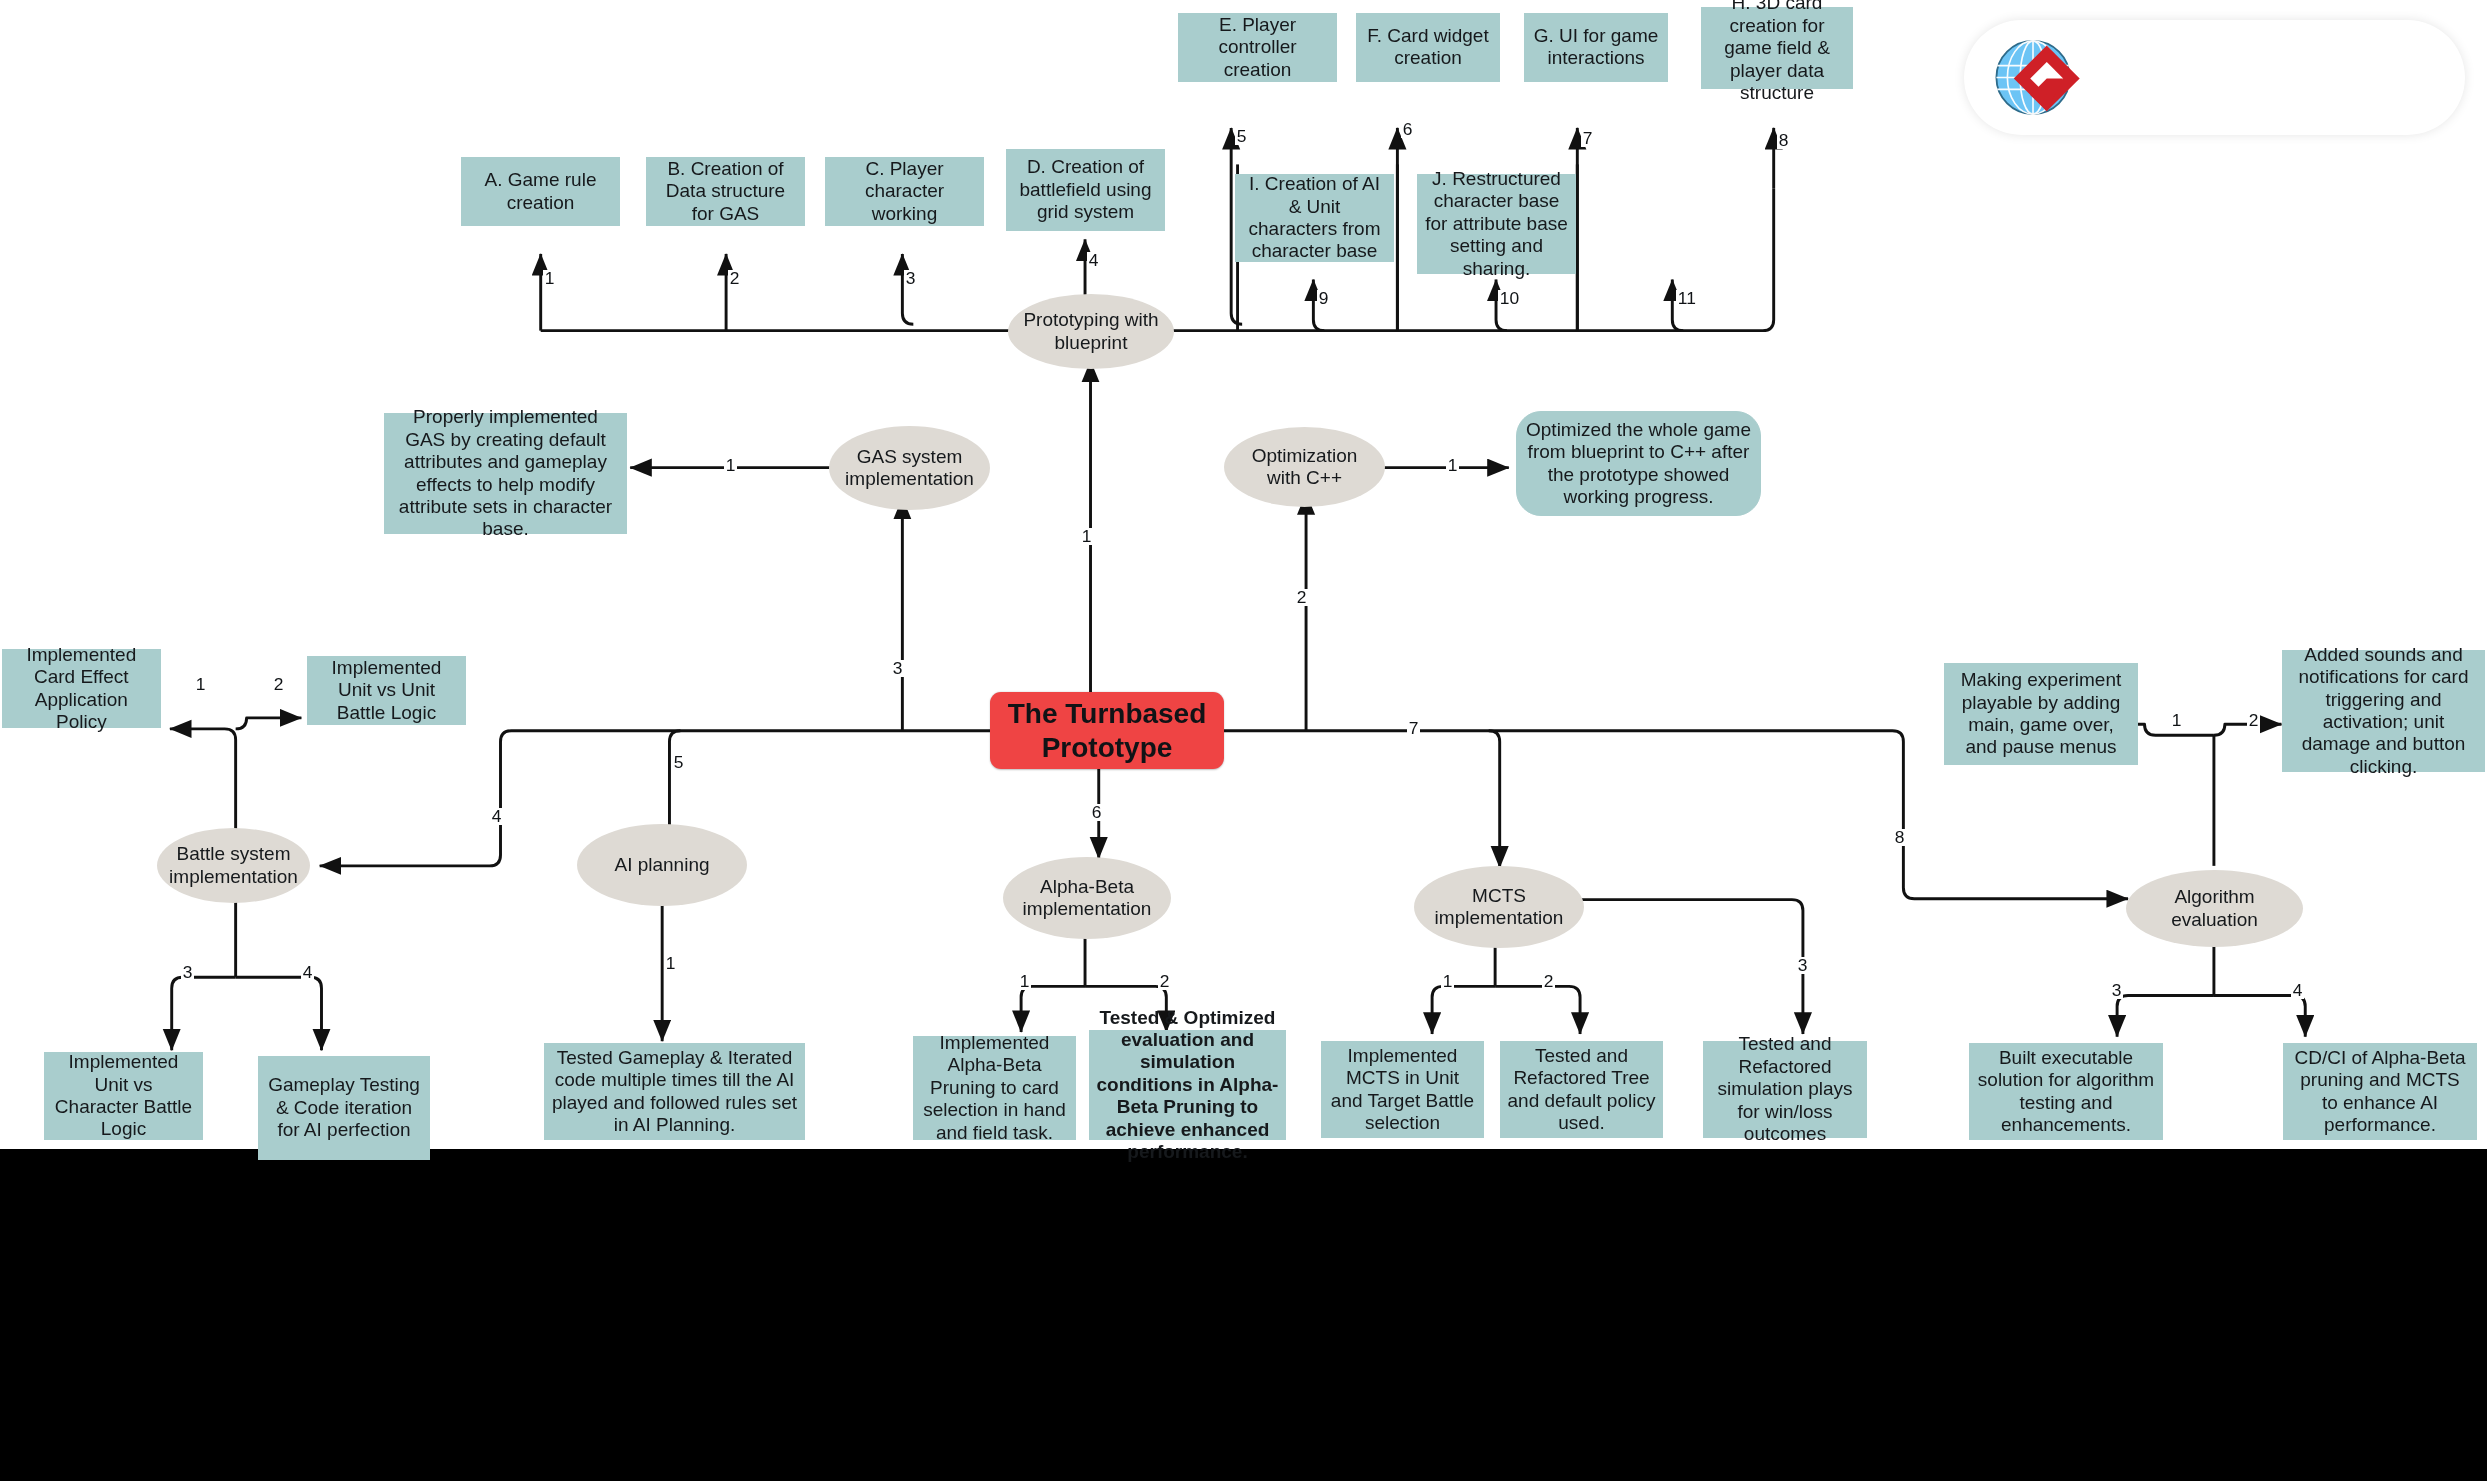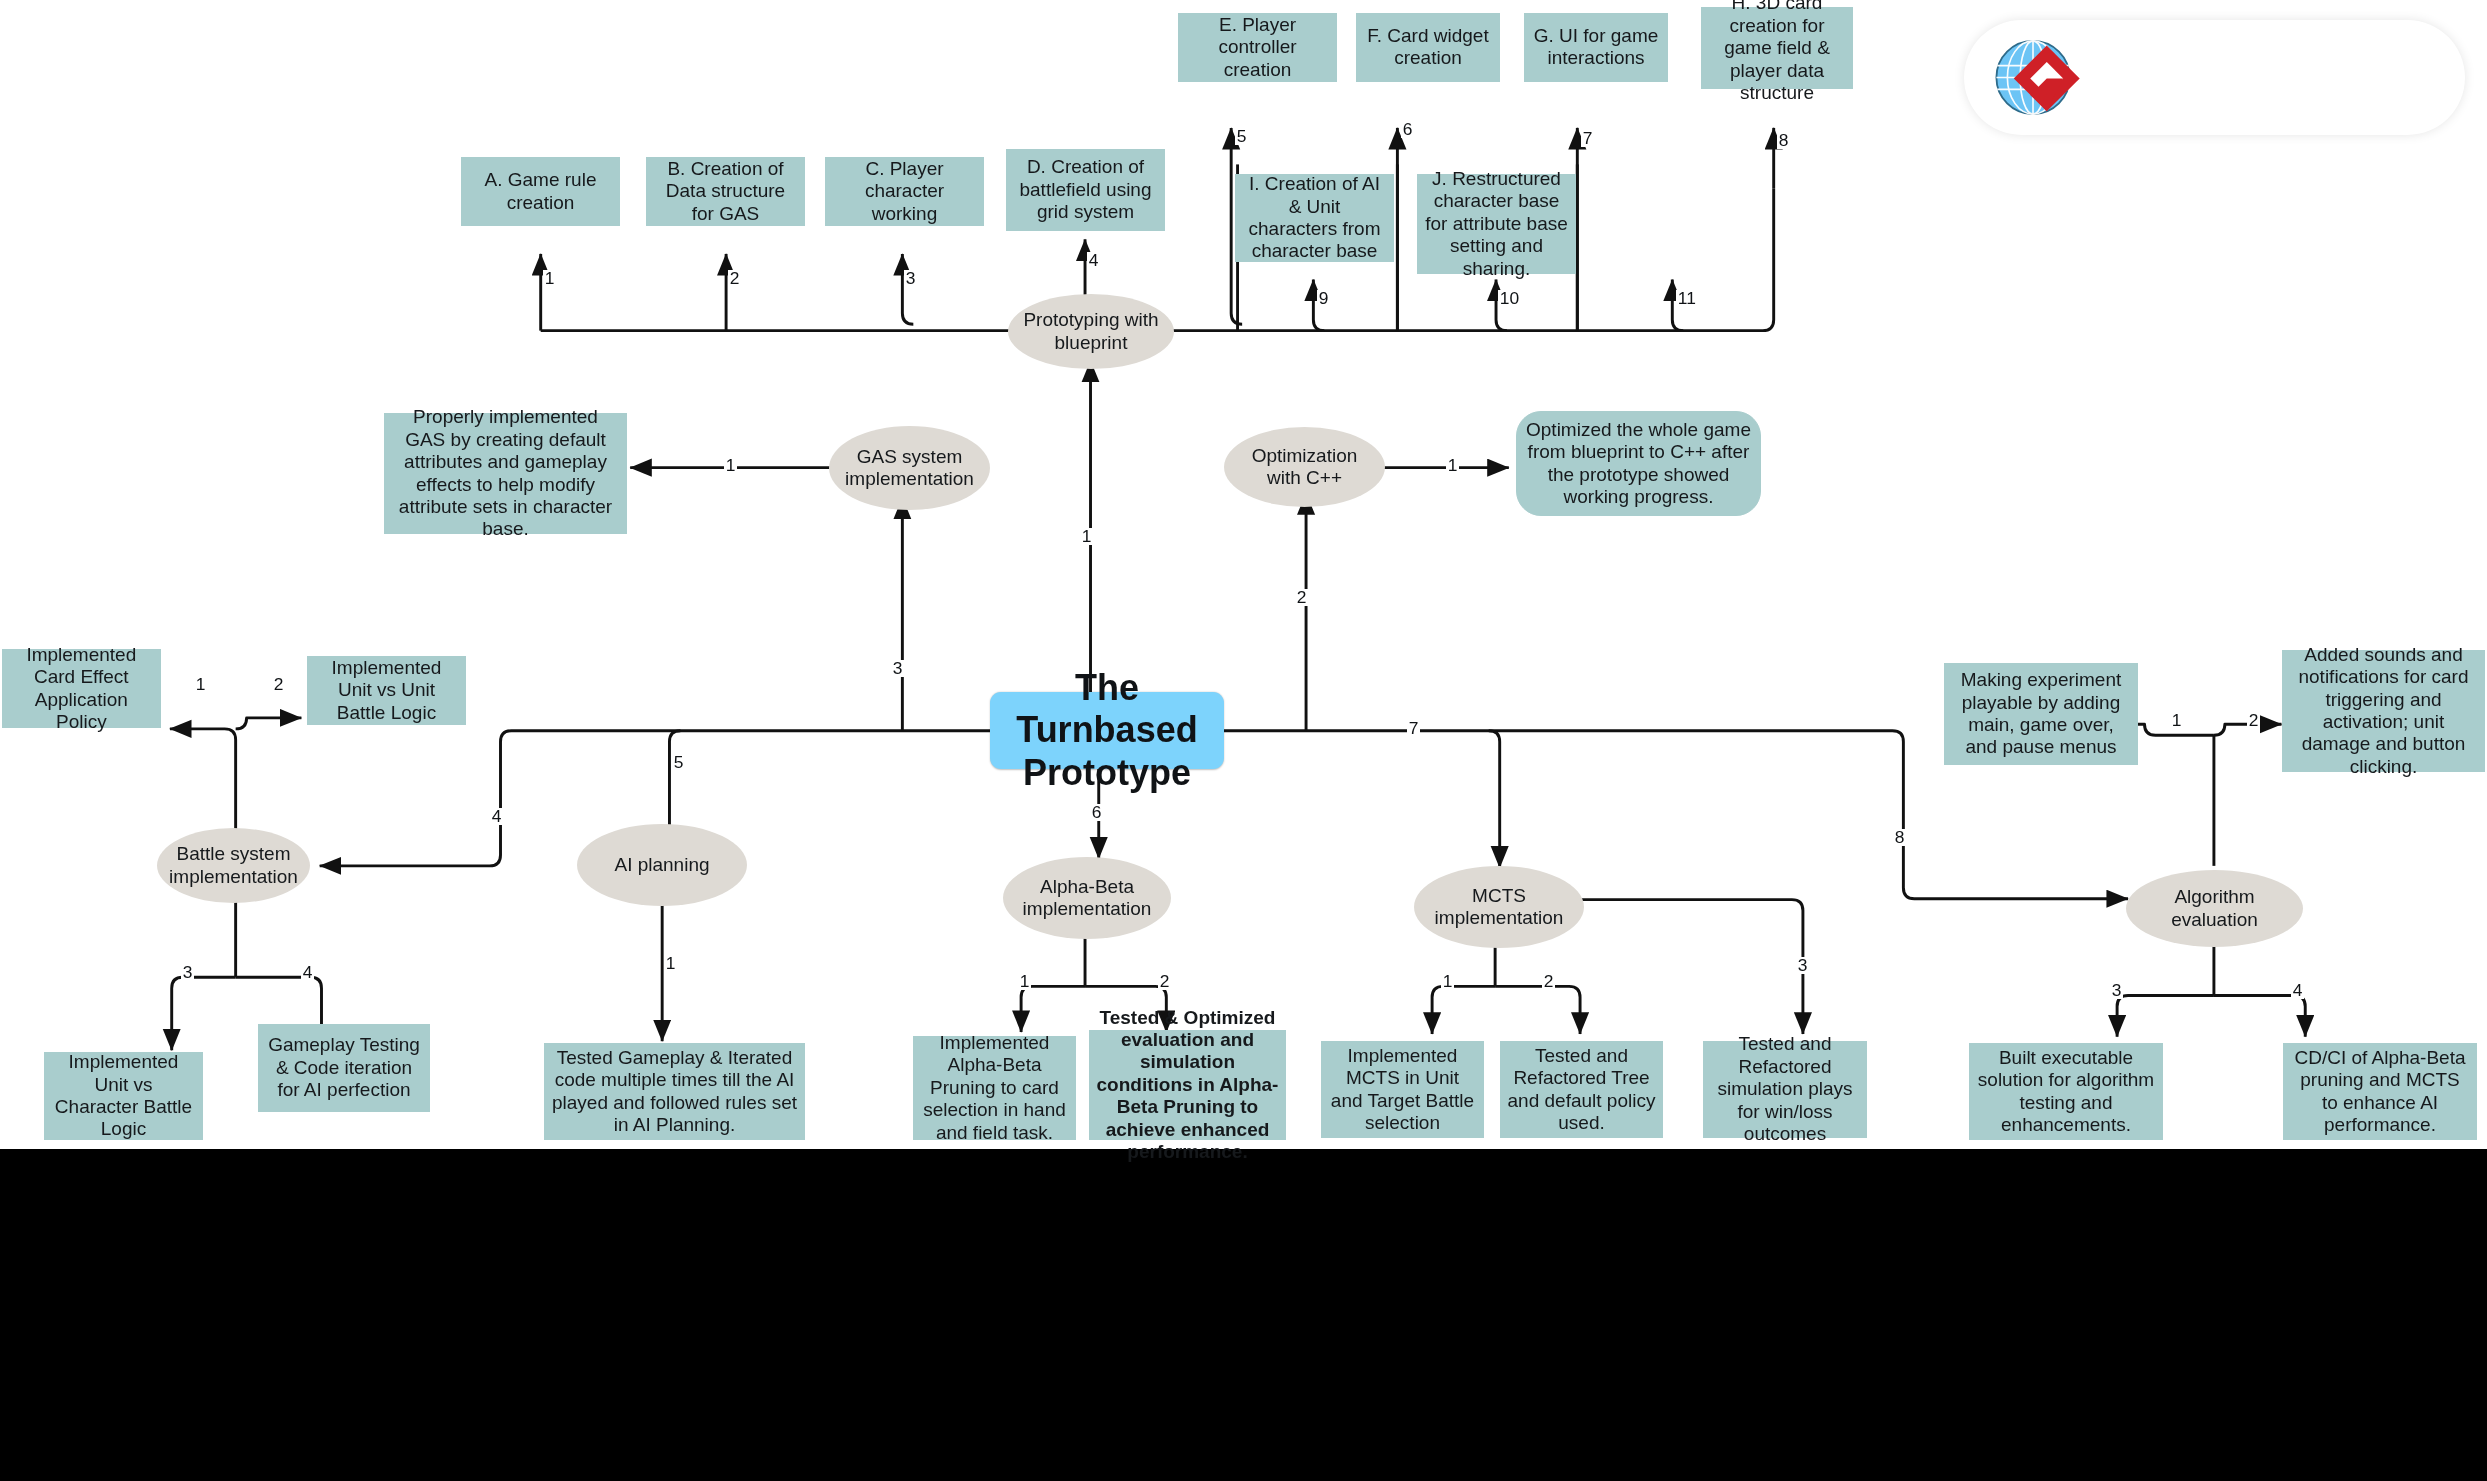--- a/index.html
+++ b/index.html
@@ -49,24 +49,24 @@
     font-size: 19px;
     padding: 3.7px 6.4px;
   }
   .ellipse {
     background: #dedad4;
     border-radius: 50%;
     font-size: 19px;
     padding: 3.7px 9px;
   }
   .root {
-    background: #7dd3fc;
+    background: #ef4444;
     border-radius: 11px;
     font-weight: bold;
-    font-size: 36px;
+    font-size: 28px;
     color: #101316;
     box-shadow: 0 0.9px 1.8px rgba(0,0,0,0.25);
   }
   .edge-label {
     position: absolute;
     font-family: "Liberation Sans", sans-serif;
     font-size: 17.4px;
     color: #101316;
     background: #ffffff;
     padding: 0 1.8px;
@@ -251,21 +251,21 @@
     </div>
     <div class="node box" style="left:1.8px; top:649px; width:159px; height:79px;">
       <span>Implemented Card Effect Application Policy</span>
     </div>
     <div class="node box" style="left:307px; top:656px; width:159px; height:69px;">
       <span>Implemented Unit vs Unit Battle Logic</span>
     </div>
     <div class="node box" style="left:44px; top:1052px; width:159px; height:88px;">
       <span>Implemented Unit vs Character Battle Logic</span>
     </div>
-    <div class="node box" style="left:258px; top:1024px; width:172px; height:88px;">
+    <div class="node box" style="left:258px; top:1056px; width:172px; height:104px;">
       <span>Gameplay Testing &amp; Code iteration for AI perfection</span>
     </div>
 
     <div class="node ellipse" style="left:577px; top:824px; width:170px; height:82px;">
       <span>AI planning</span>
     </div>
     <div class="node box" style="left:544px; top:1043px; width:261px; height:97px;">
       <span>Tested Gameplay &amp; Iterated code multiple times till the AI played and followed rules set in AI Planning.</span>
     </div>
 

